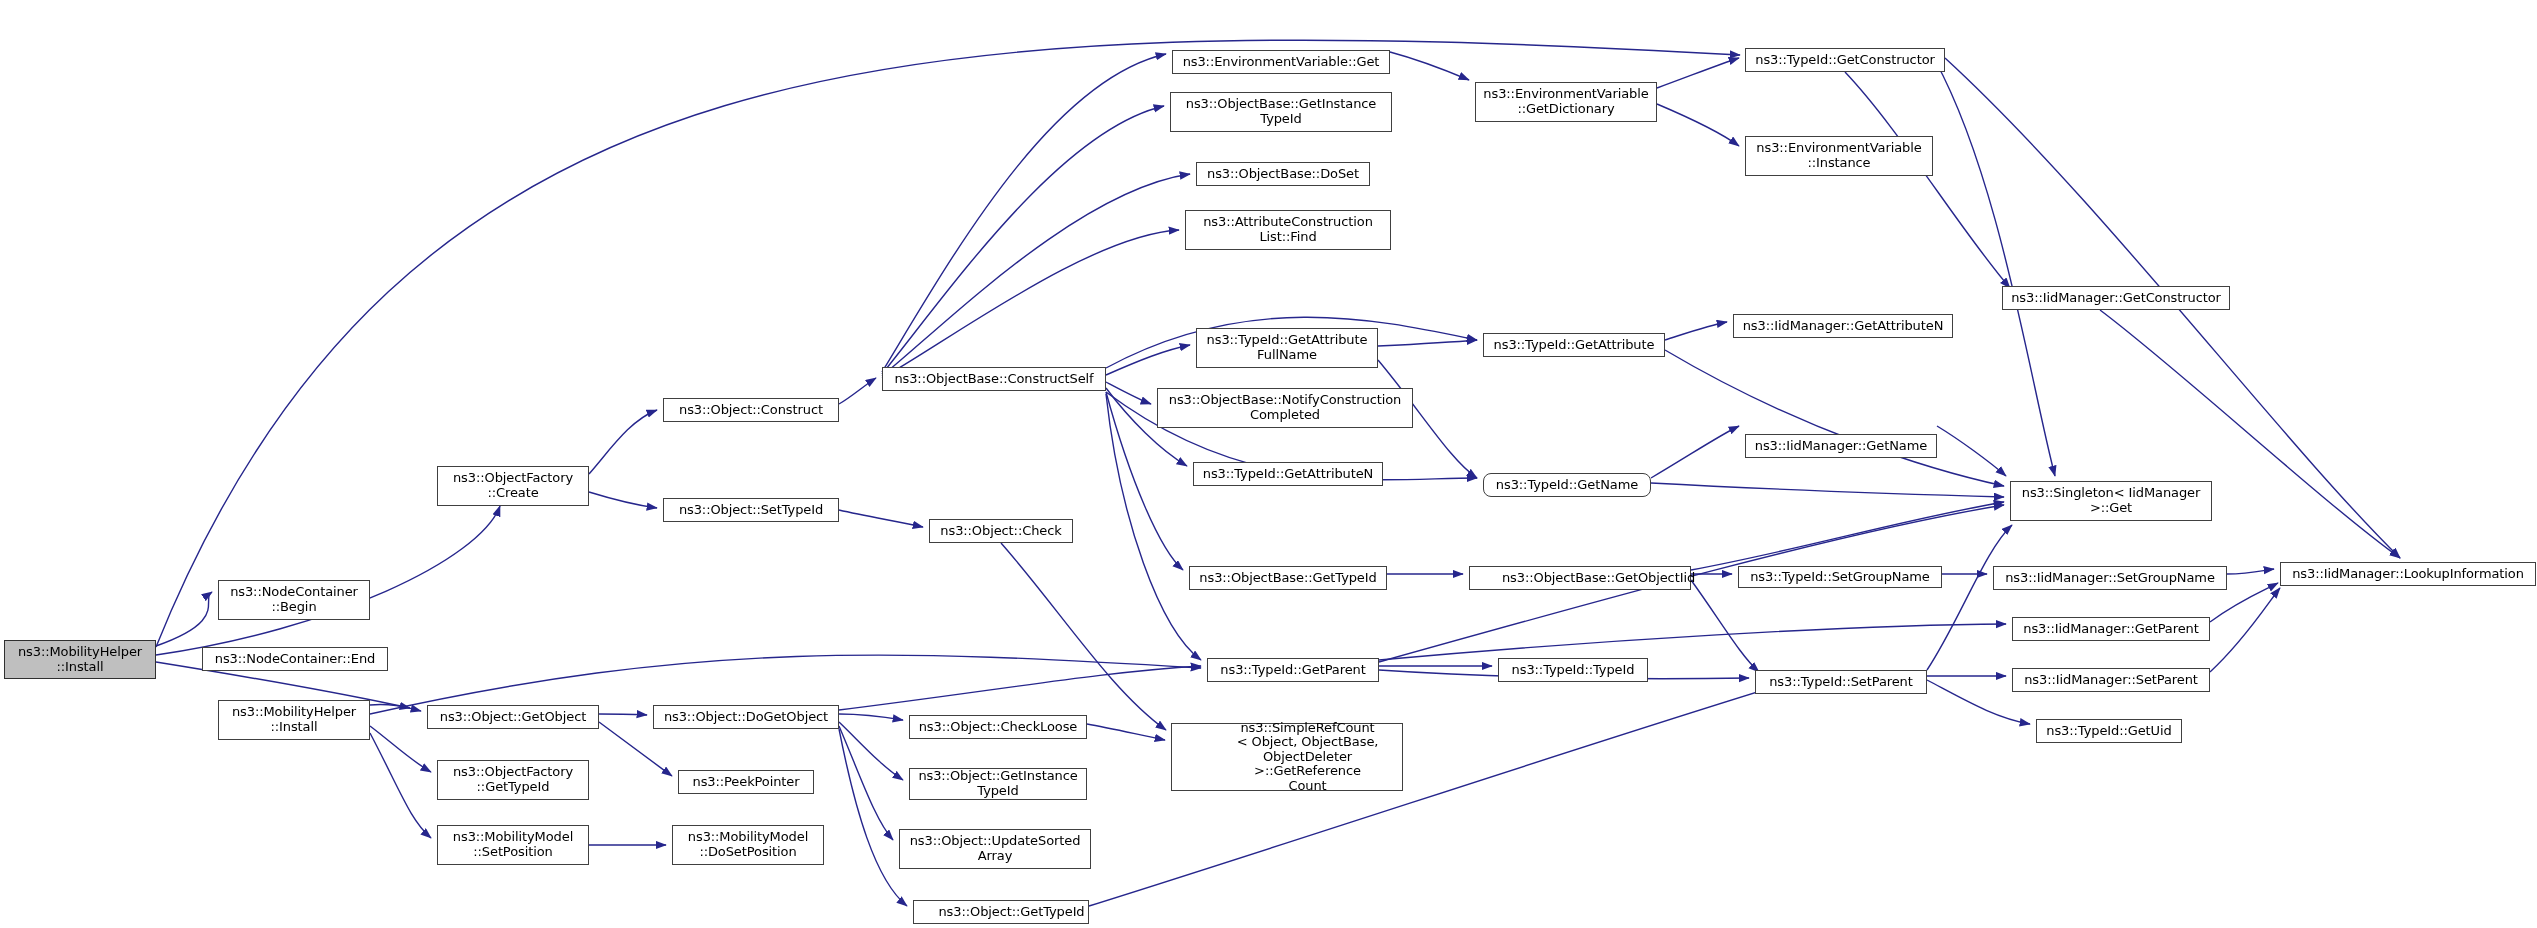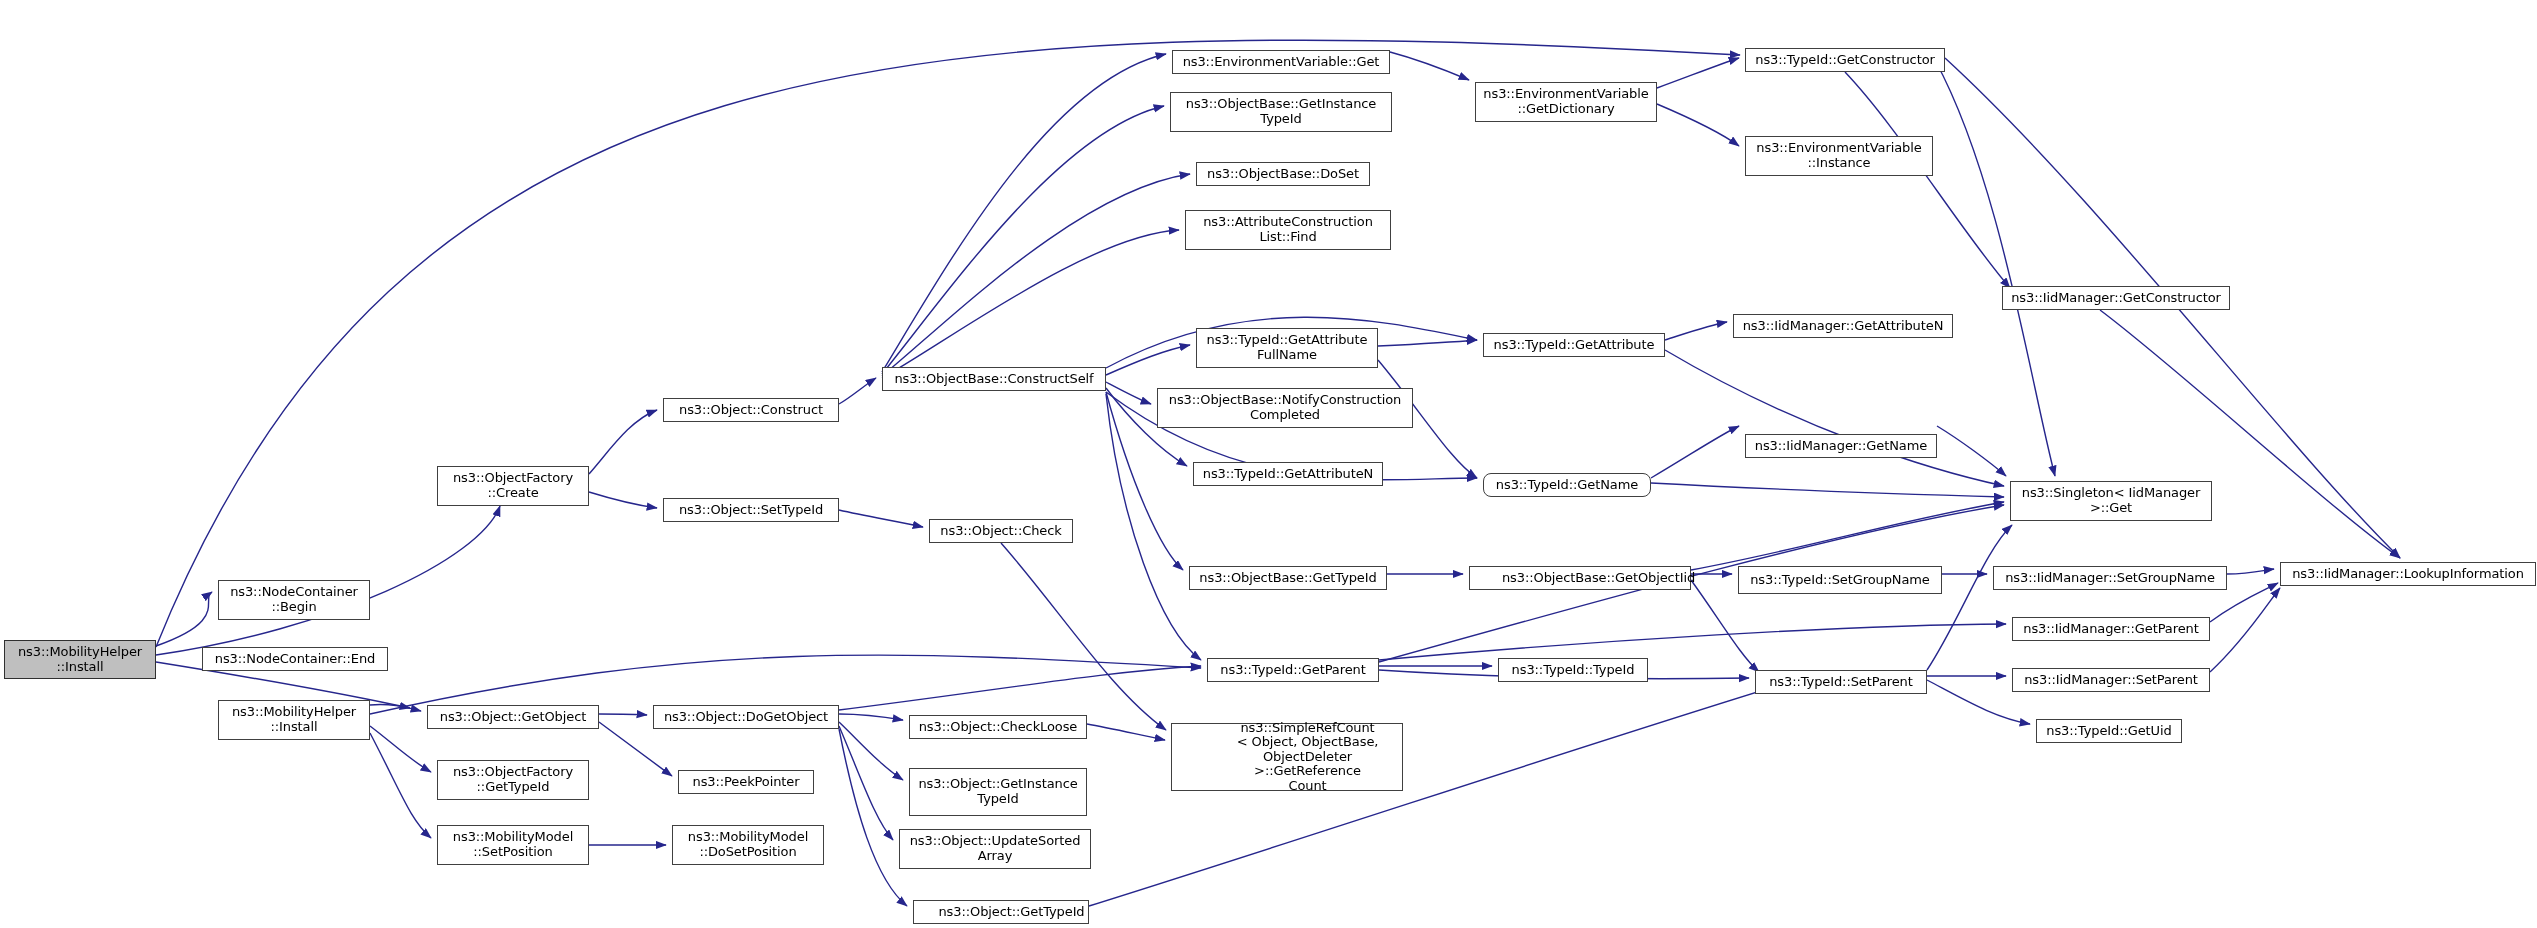--- a/index.html
+++ b/index.html
@@ -127,21 +127,21 @@
 ::SetPosition</span></div>
       <div class="node" style="left: 663px; top: 398px; width: 176px; height: 24px;"><span>ns3::Object::Construct</span></div>
       <div class="node" style="left: 663px; top: 498px; width: 176px; height: 24px;"><span>ns3::Object::SetTypeId</span></div>
       <div class="node" style="left: 653px; top: 705px; width: 186px; height: 24px;"><span>ns3::Object::DoGetObject</span></div>
       <div class="node" style="left: 678px; top: 770px; width: 136px; height: 24px;"><span>ns3::PeekPointer</span></div>
       <div class="node" style="left: 672px; top: 825px; width: 152px; height: 40px;"><span>ns3::MobilityModel
 ::DoSetPosition</span></div>
       <div class="node" style="left: 882px; top: 367px; width: 224px; height: 24px;"><span>ns3::ObjectBase::ConstructSelf</span></div>
       <div class="node" style="left: 929px; top: 519px; width: 144px; height: 24px;"><span>ns3::Object::Check</span></div>
       <div class="node" style="left: 909px; top: 715px; width: 178px; height: 24px;"><span>ns3::Object::CheckLoose</span></div>
-      <div class="node" style="left: 909px; top: 768px; width: 178px; height: 48px;"><span>ns3::Object::GetInstance
+      <div class="node" style="left: 909px; top: 768px; width: 178px; height: 32px;"><span>ns3::Object::GetInstance
 TypeId</span></div>
       <div class="node" style="left: 899px; top: 829px; width: 192px; height: 40px;"><span>ns3::Object::UpdateSorted
 Array</span></div>
       <div class="node" style="left: 913px; top: 900px; width: 176px; height: 24px; padding-left: 24px;"><span>ns3::Object::GetTypeId</span></div>
       <div class="node" style="left: 1172px; top: 42px; width: 218px; height: 24px; margin-top: 8px;"><span>ns3::EnvironmentVariable::Get</span></div>
       <div class="node" style="left: 1170px; top: 92px; width: 222px; height: 40px;"><span>ns3::ObjectBase::GetInstance
 TypeId</span></div>
       <div class="node" style="left: 1196px; top: 162px; width: 174px; height: 24px;"><span>ns3::ObjectBase::DoSet</span></div>
       <div class="node" style="left: 1185px; top: 210px; width: 206px; height: 40px;"><span>ns3::AttributeConstruction
 List::Find</span></div>
@@ -160,21 +160,21 @@
 ::GetDictionary</span></div>
       <div class="node" style="left: 1745px; top: 136px; width: 188px; height: 40px;"><span>ns3::EnvironmentVariable
 ::Instance</span></div>
       <div class="node" style="left: 1483px; top: 333px; width: 182px; height: 24px;"><span>ns3::TypeId::GetAttribute</span></div>
       <div class="node" style="left: 1483px; top: 473px; width: 168px; height: 24px; border-radius: 8px;"><span>ns3::TypeId::GetName</span></div>
       <div class="node" style="left: 1469px; top: 566px; width: 222px; height: 24px; padding-left: 40px;"><span>ns3::ObjectBase::GetObjectIid</span></div>
       <div class="node" style="left: 1498px; top: 658px; width: 150px; height: 24px;"><span>ns3::TypeId::TypeId</span></div>
       <div class="node" style="left: 1745px; top: 48px; width: 200px; height: 24px;"><span>ns3::TypeId::GetConstructor</span></div>
       <div class="node" style="left: 1733px; top: 314px; width: 220px; height: 24px;"><span>ns3::IidManager::GetAttributeN</span></div>
       <div class="node" style="left: 1745px; top: 418px; width: 192px; height: 24px; margin-top: 16px;"><span>ns3::IidManager::GetName</span></div>
-      <div class="node" style="left: 1738px; top: 566px; width: 204px; height: 28px;"><span>ns3::TypeId::SetGroupName</span></div>
+      <div class="node" style="left: 1738px; top: 566px; width: 204px; height: 22px;"><span>ns3::TypeId::SetGroupName</span></div>
       <div class="node" style="left: 1755px; top: 670px; width: 172px; height: 24px;"><span>ns3::TypeId::SetParent</span></div>
       <div class="node" style="left: 2002px; top: 286px; width: 228px; height: 24px;"><span>ns3::IidManager::GetConstructor</span></div>
       <div class="node" style="left: 2010px; top: 481px; width: 202px; height: 40px;"><span>ns3::Singleton&lt; IidManager
 &gt;::Get</span></div>
       <div class="node" style="left: 1993px; top: 566px; width: 234px; height: 24px;"><span>ns3::IidManager::SetGroupName</span></div>
       <div class="node" style="left: 2012px; top: 617px; width: 198px; height: 24px;"><span>ns3::IidManager::GetParent</span></div>
       <div class="node" style="left: 2012px; top: 668px; width: 198px; height: 24px;"><span>ns3::IidManager::SetParent</span></div>
       <div class="node" style="left: 2036px; top: 719px; width: 146px; height: 24px;"><span>ns3::TypeId::GetUid</span></div>
       <div class="node" style="left: 2280px; top: 562px; width: 256px; height: 24px;"><span>ns3::IidManager::LookupInformation</span></div>
     </div>

